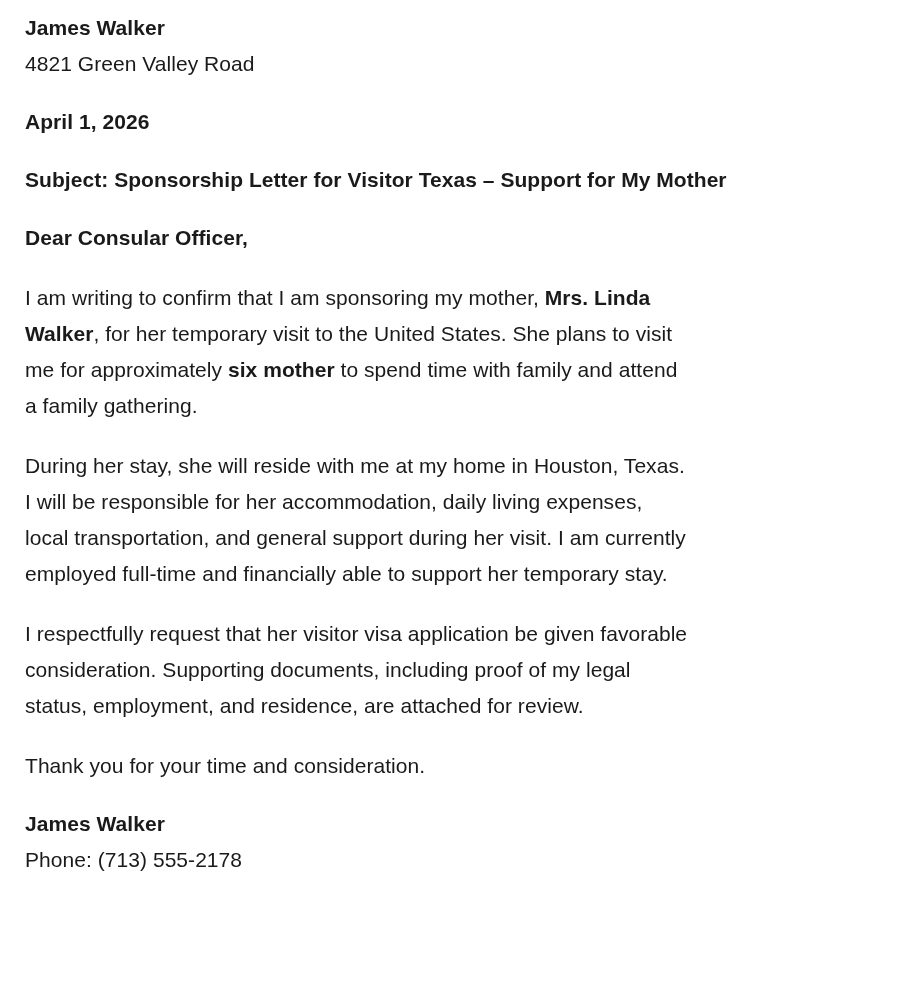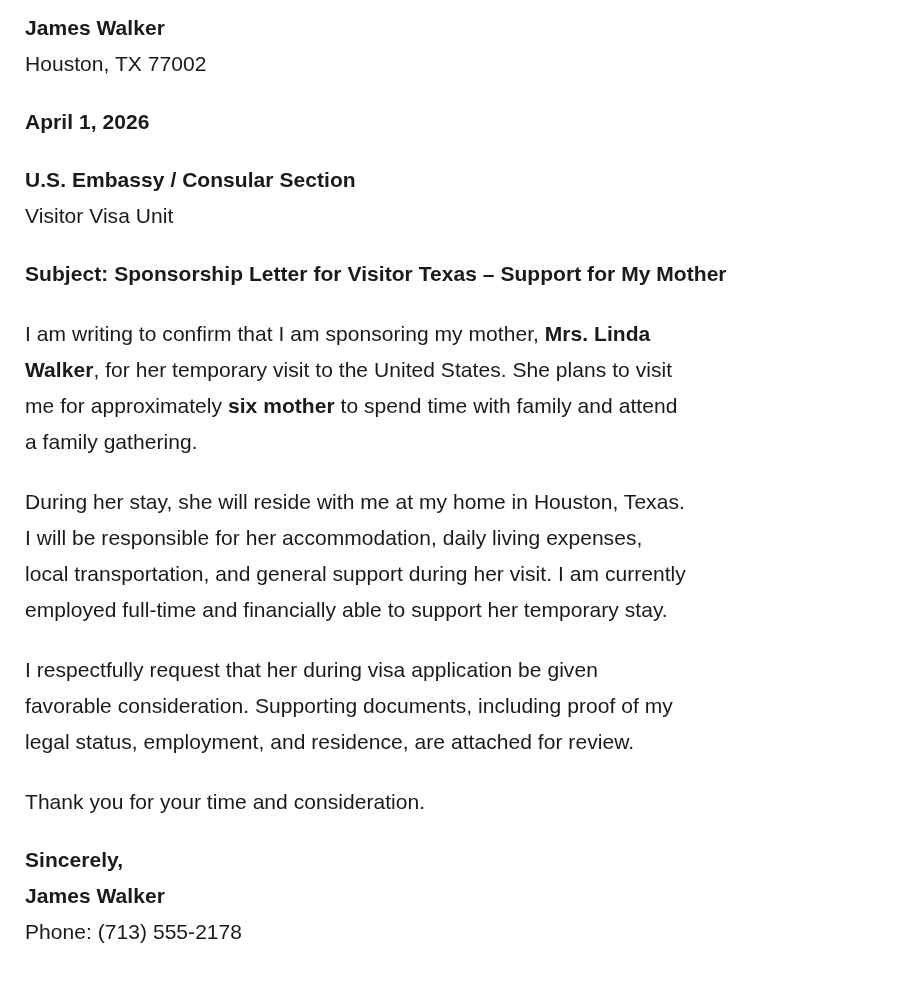--- a/index.html
+++ b/index.html
@@ -49,42 +49,38 @@
     text-align: center;
   }
 </style>
 </head>
 <body>
 
 <div class="letter">
 
   <div>
     <div class="line bold">James Walker</div>
-    <div class="line">Houston, TX 77002</div>
+    <div class="line">4821 Green Valley Road</div>
   </div>
 
   <div class="line bold block-gap">April 1, 2026</div>
 
-  <div class="block-gap">
-    <div class="line bold">U.S. Embassy / Consular Section</div>
-    <div class="line">Visitor Visa Unit</div>
-  </div>
 
   <div class="line bold block-gap">Subject: Sponsorship Letter for Visitor Texas – Support for My Mother</div>
 
+  <div class="line bold block-gap">Dear Consular Officer,</div>
 
   <div class="para para-gap">
     <span>I am writing to confirm that I am sponsoring my mother, </span><strong>Mrs. Linda Walker</strong><span>, for her temporary visit to the United States. She plans to visit me for approximately </span><strong>six mother</strong><span> to spend time with family and attend a family gathering.</span>
   </div>
 
   <div class="para para-gap">During her stay, she will reside with me at my home in Houston, Texas. I will be responsible for her accommodation, daily living expenses, local transportation, and general support during her visit. I am currently employed full-time and financially able to support her temporary stay.</div>
 
-  <div class="para para-gap">I respectfully request that her during visa application be given favorable consideration. Supporting documents, including proof of my legal status, employment, and residence, are attached for review.</div>
+  <div class="para para-gap">I respectfully request that her visitor visa application be given favorable consideration. Supporting documents, including proof of my legal status, employment, and residence, are attached for review.</div>
 
   <div class="para para-gap">Thank you for your time and consideration.</div>
 
   <div class="block-gap">
-    <div class="line bold">Sincerely,</div>
     <div class="line bold">James Walker</div>
     <div class="line">Phone: (713) 555-2178</div>
   </div>
 
 </div>
 
 </body></html>

